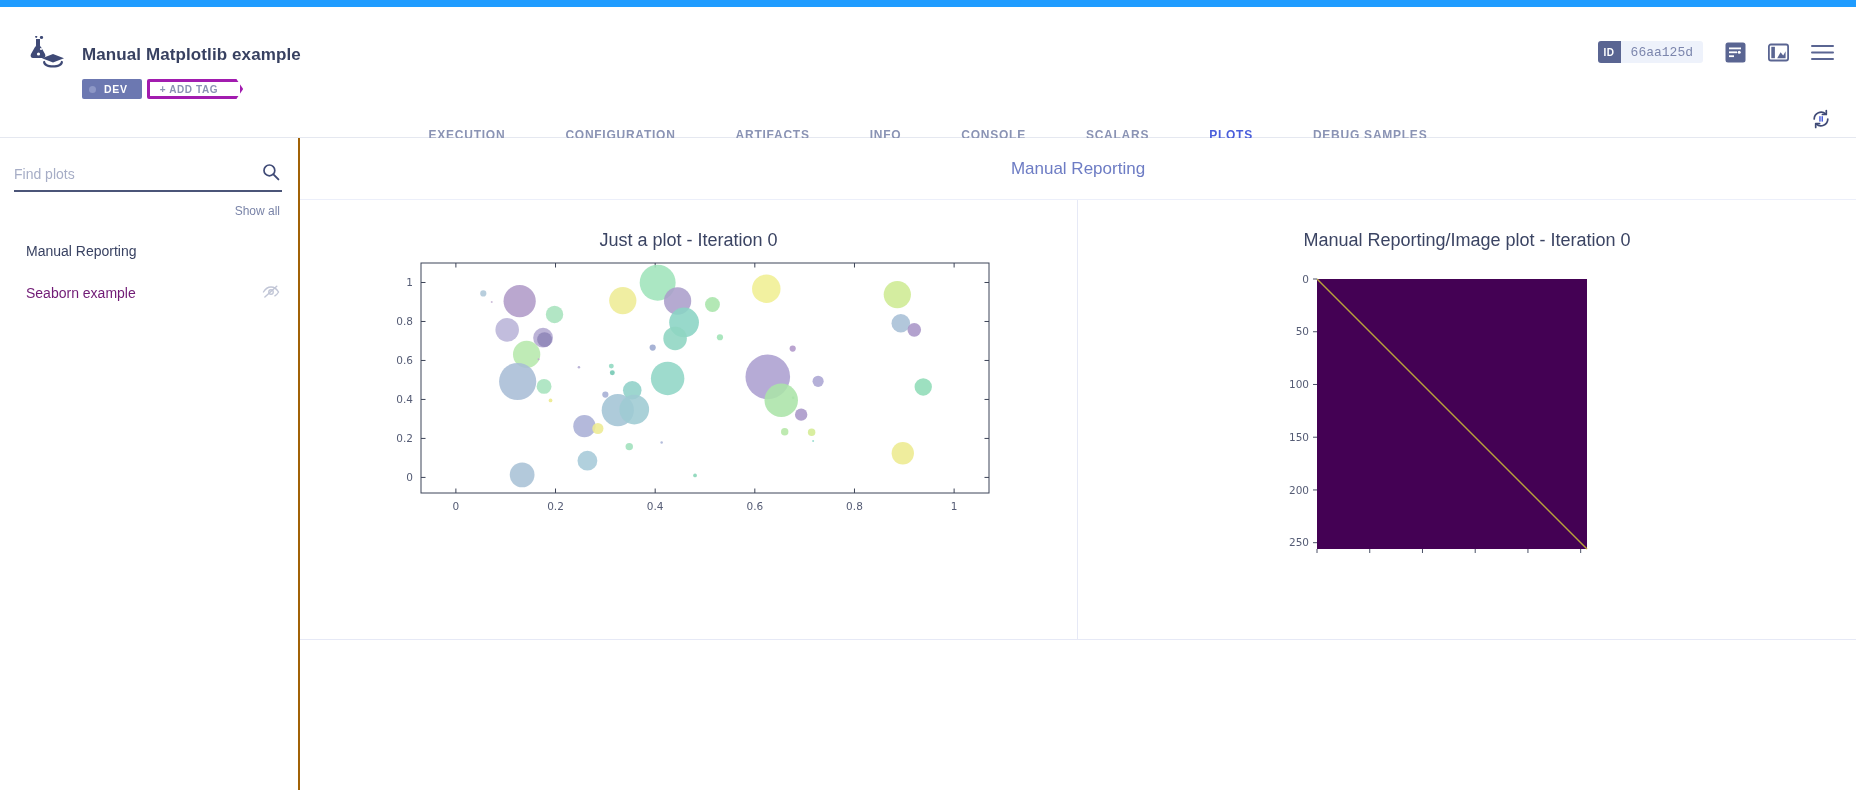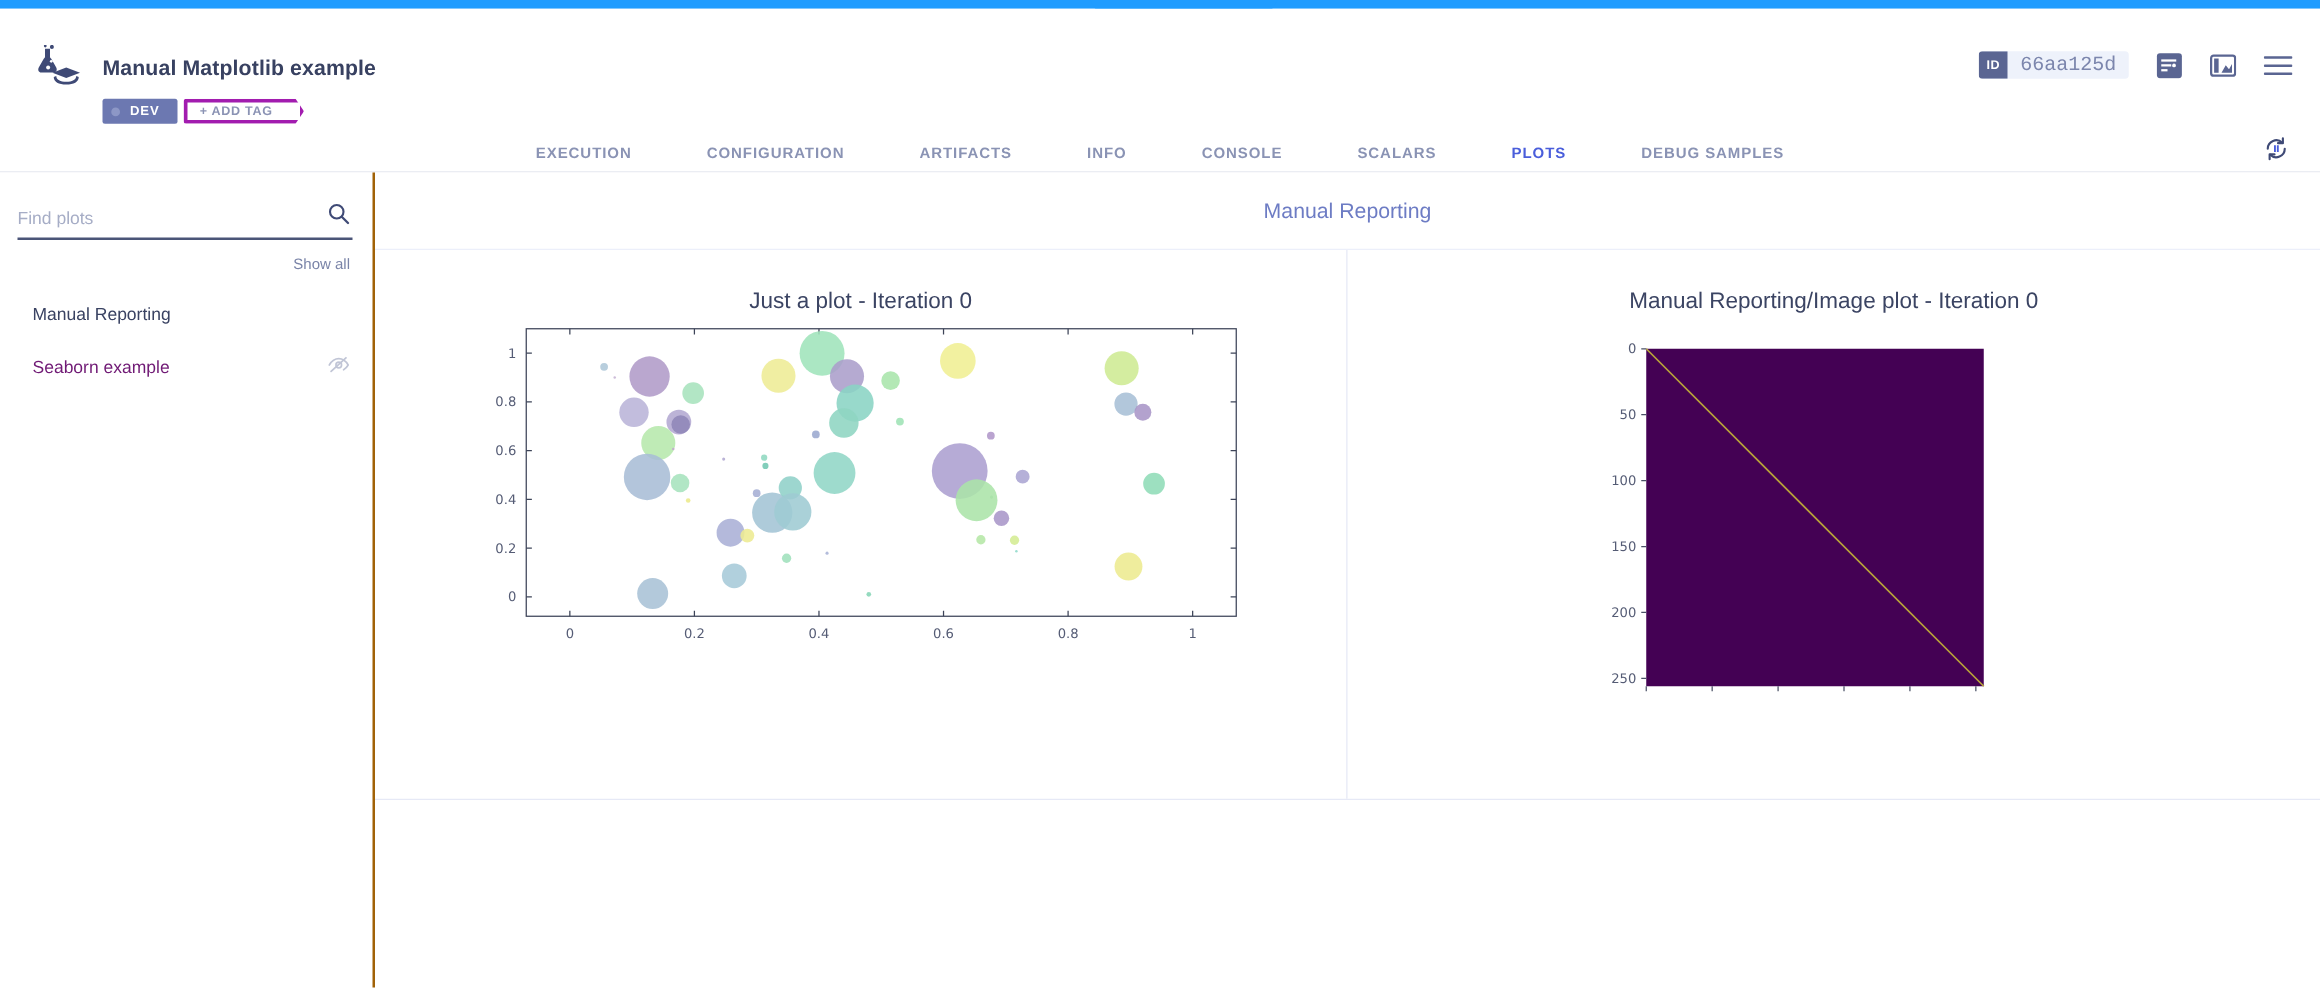--- a/index.html
+++ b/index.html
@@ -81,34 +81,34 @@
     display: flex; align-items: center;
     background: #eef2fb; border-radius: 3px;
     height: 22px; overflow: hidden;
   }
   .id-chip .id-key {
     background: #5a6592; color: #fff;
     font-size: 10px; font-weight: 700; letter-spacing: 0.5px;
     height: 22px; display: flex; align-items: center; padding: 0 6px;
   }
   .id-chip .id-val {
-    color: #7c86ad; font-size: 16px; padding: 0 10px;
+    color: #7c86ad; font-size: 13px; padding: 0 10px;
     font-family: "Liberation Mono", monospace;
   }
   .hicon { cursor: pointer; display: flex; align-items: center; }
 
   
   .tabbar {
     position: absolute; left: 0; top: 100px;
     width: 1856px; height: 38px;
     border-bottom: 1px solid #e5e8f0;
     background: #fff;
   }
   .tabs {
-    position: absolute; left: 0; right: 0; top: 3px;
+    position: absolute; left: 0; right: 0; top: 16px;
     height: 38px;
     display: flex; align-items: center; justify-content: center;
     gap: 16px;
   }
   .tab {
     position: relative;
     padding: 0 22px; height: 38px;
     display: flex; align-items: center;
     font-size: 12px; font-weight: 600; letter-spacing: 0.75px;
     color: #8a93b4; cursor: pointer;

